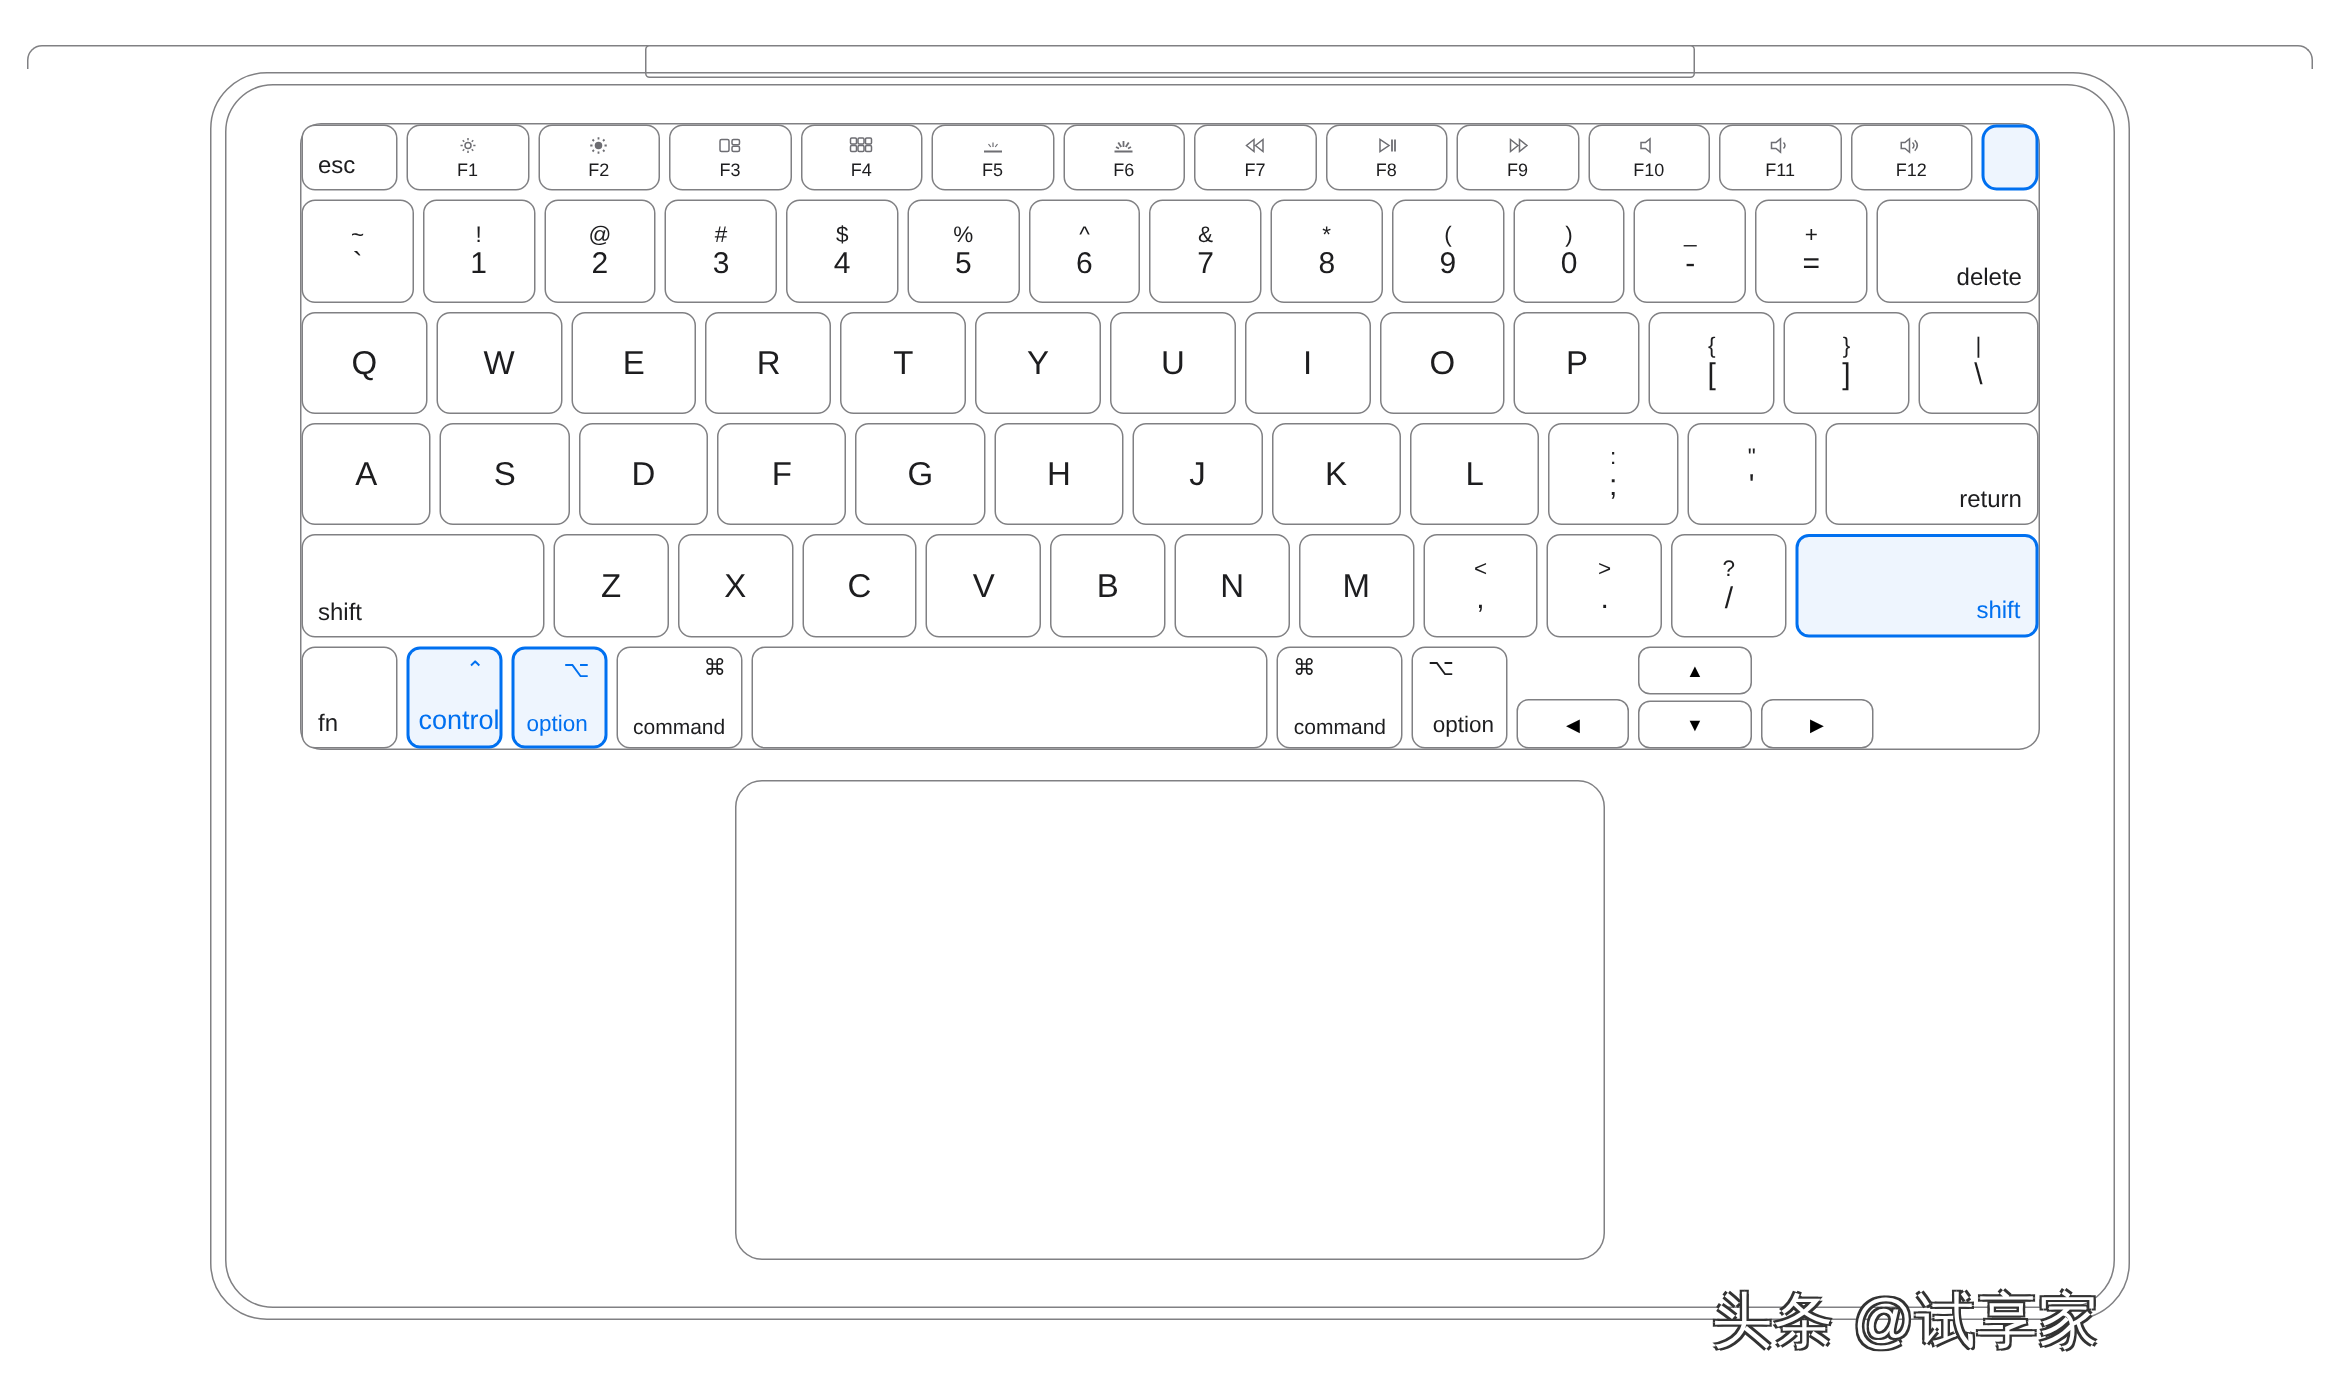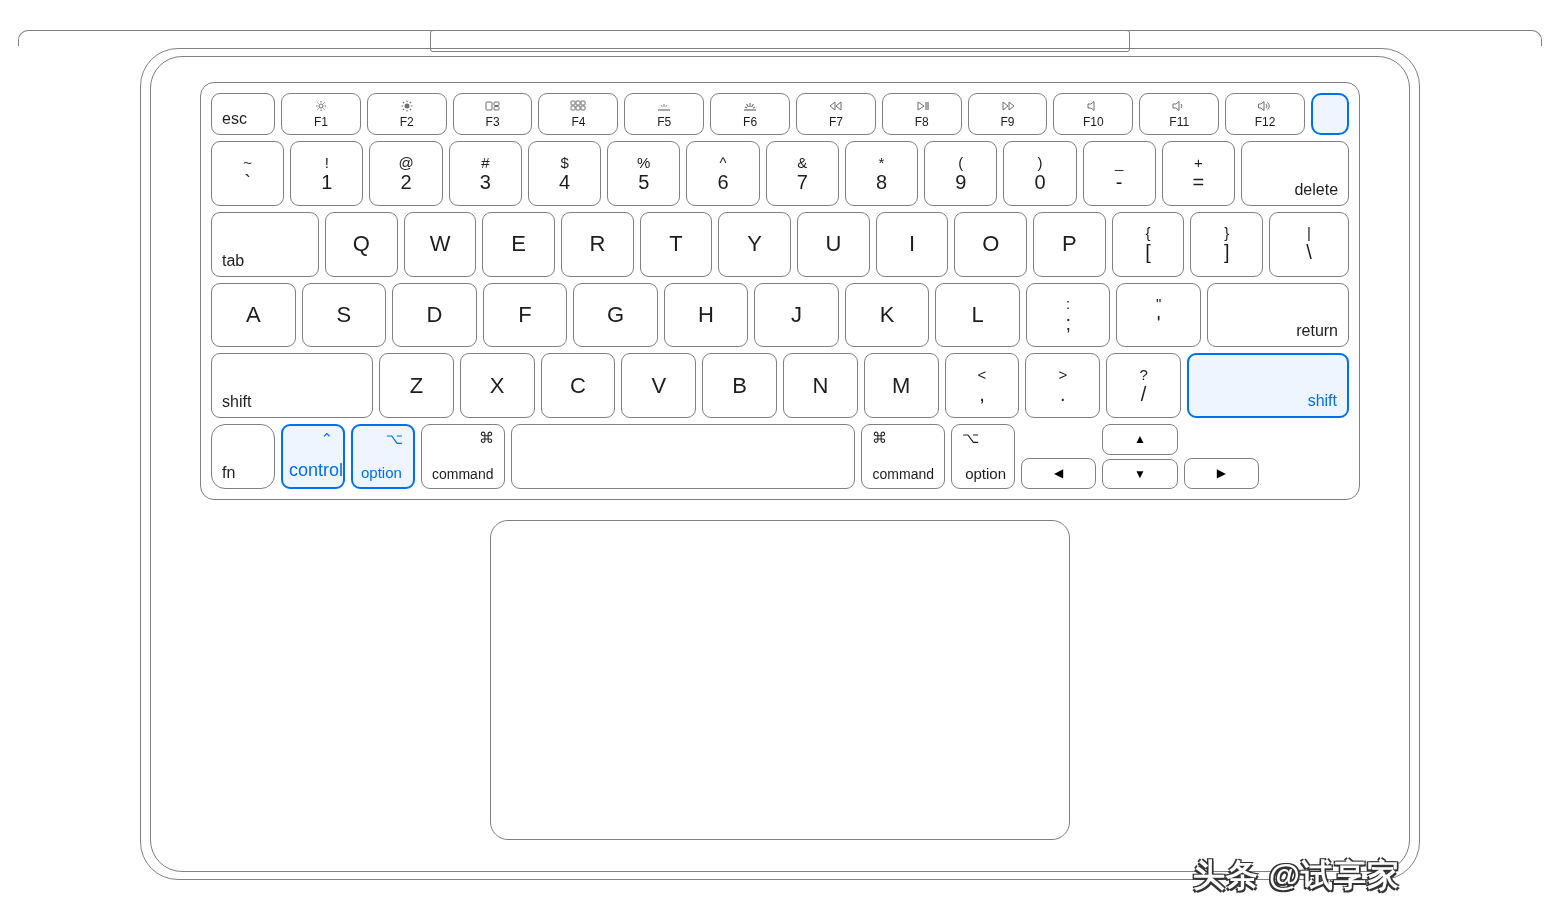--- a/index.html
+++ b/index.html
@@ -5,21 +5,21 @@
   * { box-sizing: border-box; margin: 0; padding: 0; }
   body { background: #fff; font-family: -apple-system, "Helvetica Neue", Arial, sans-serif; width: 1560px; height: 920px; position: relative; }
   
   .lid { position: absolute; top: 30px; left: 0; width: 1560px; height: 16px; }
   .lid .bar { border: 1.5px solid #808083; border-bottom: none; height: 16px; margin: 0 18px; border-radius: 10px 10px 0 0; }
   .hinge { position: absolute; top: 30px; left: 50%; transform: translateX(-50%); width: 700px; height: 22px; border: 1.5px solid #808083; border-radius: 3px; background: #fff; }
   
   .body-outer { position: absolute; top: 48px; left: 140px; width: 1280px; height: 832px; border: 1.5px solid #808083; border-radius: 38px; }
   .body-inner { position: absolute; top: 56px; left: 150px; width: 1260px; height: 816px; border: 1.5px solid #808083; border-radius: 32px; }
   
-  .keyboard-deck { position: absolute; top: 82px; left: 200px; width: 1160px; height: 418px; border: 1.5px solid #808083; border-radius: 14px; padding: 10px; }
+  .keyboard-deck { position: absolute; top: 82px; left: 200px; width: 1160px; height: 418px; border: 1.5px solid #808083; border-radius: 14px; }
   .kb { display: flex; flex-direction: column; gap: 6px; height: 100%; }
   .row { display: flex; gap: 6px; flex: 1; }
   .row.fn { flex: 0.65; }
   
   .key { border: 1.5px solid #808083; border-radius: 9px; display: flex; flex-direction: column; align-items: center; justify-content: center; font-size: 15px; color: #1d1d1f; position: relative; flex: 1; background: #fff; user-select: none; }
   .key.highlight { border: 2px solid #0070f0; background: #eef5fe; color: #0070f0; }
   .key .top { font-size: 15px; }
   .key .bot { font-size: 20px; }
   .key.letter { font-size: 22px; }
   .key .label-bl { position: absolute; bottom: 6px; left: 10px; font-size: 16px; }
@@ -39,29 +39,29 @@
   .half.side { height: 48%; }
   
   .w-esc   { flex: 0 0 64px; }
   .w-del   { flex: 0 0 108px; }
   .w-tab   { flex: 0 0 108px; }
   .w-bslash{ flex: 0 0 80px; }
   .w-caps  { flex: 0 0 126px; }
   .w-ret   { flex: 0 0 142px; }
   .w-lshft { flex: 0 0 162px; }
   .w-rshft { flex: 0 0 162px; }
-  .w-fn    { flex: 0 0 64px; border-radius: 14px; }
+  .w-fn    { flex: 0 0 64px; }
   .w-ctrl  { flex: 0 0 64px; }
   .w-opt   { flex: 0 0 64px; }
   .w-cmd   { flex: 0 0 84px; }
   .w-space { flex: 0 0 344px; }
   
   .trackpad { position: absolute; top: 520px; left: 50%; transform: translateX(-50%); width: 580px; height: 320px; border: 1.5px solid #808083; border-radius: 18px; }
   
-  .watermark { position: absolute; bottom: 22px; right: 160px; font-size: 32px; color: #fff; text-shadow: -1.5px -1.5px 0 #333, 1.5px -1.5px 0 #333, -1.5px 1.5px 0 #333, 1.5px 1.5px 0 #333; font-weight: 700; letter-spacing: 1px; }
+  .watermark { position: absolute; bottom: 12px; right: 160px; font-size: 40px; color: #fff; text-shadow: -1.5px -1.5px 0 #333, 1.5px -1.5px 0 #333, -1.5px 1.5px 0 #333, 1.5px 1.5px 0 #333; font-weight: 400; letter-spacing: 1px; }
   
   svg.ic { width: 16px; height: 12px; }
 </style>
 </head>
 <body>
 
 <svg width="0" height="0" style="position:absolute">
   <defs>
     <g id="i-brightdown">
         <circle cx="8" cy="6" r="2" fill="none" stroke="#6e6e73" stroke-width="1"></circle>
@@ -311,23 +311,20 @@
       <div class="key">
           <span class="top">+</span>
           <span class="bot">=</span>
         </div>
       <div class="key w-del">
           <span class="label-br">delete</span>
         </div>
     </div>
 
     <div class="row">
-      <div class="key w-tab">
-          <span class="label-bl">tab</span>
-        </div>
       <div class="key letter">Q</div>
       <div class="key letter">W</div>
       <div class="key letter">E</div>
       <div class="key letter">R</div>
       <div class="key letter">T</div>
       <div class="key letter">Y</div>
       <div class="key letter">U</div>
       <div class="key letter">I</div>
       <div class="key letter">O</div>
       <div class="key letter">P</div>

